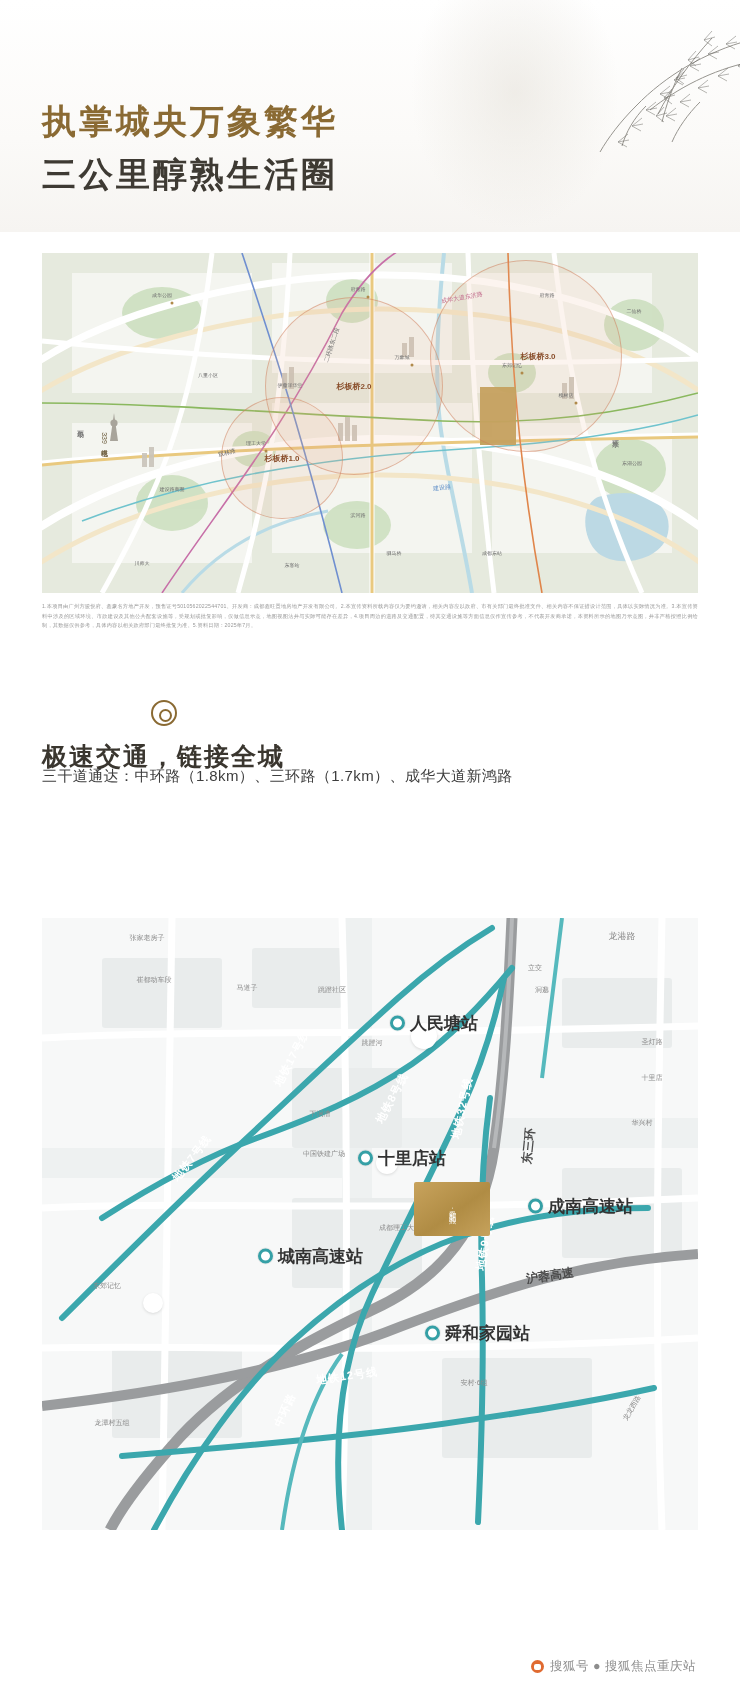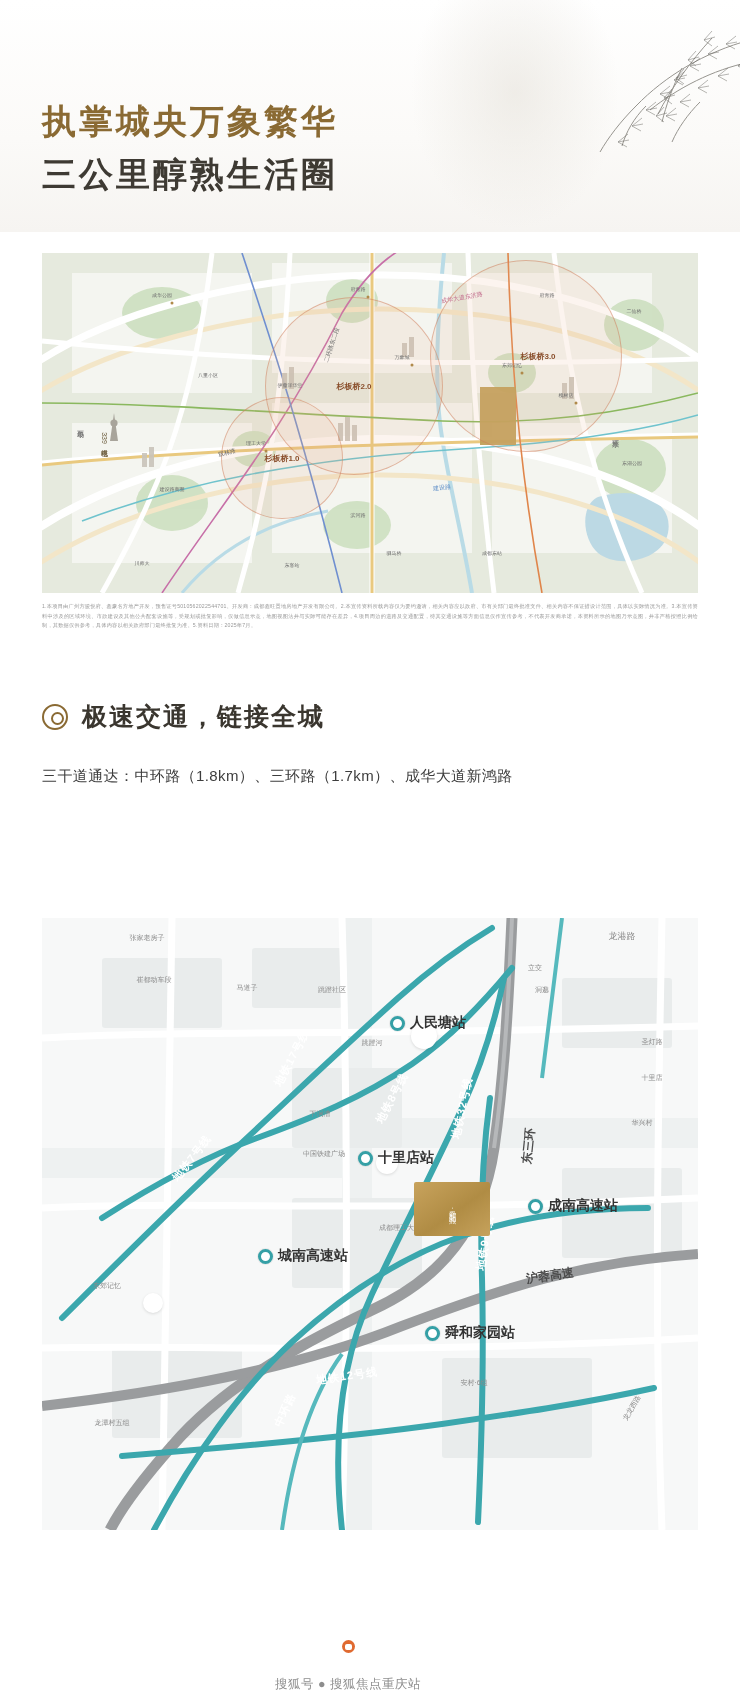--- a/index.html
+++ b/index.html
@@ -115,20 +115,21 @@
   }
 
   
   .section-head {
     position: absolute;
     left: 42px;
     top: 700px;
     display: flex;
     align-items: center;
     gap: 14px;
+    flex-direction: column;
   }
   .sec-marker {
     width: 22px; height: 22px;
     border-radius: 50%;
     border: 2px solid #8a6a33;
     position: relative;
     flex: 0 0 auto;
   }
   .sec-marker::after {
     content: "";
@@ -199,21 +200,21 @@
   }
   .station .pin {
     width: 9px; height: 9px;
     border-radius: 50%;
     background: #ffffff;
     border: 3px solid #35a0a6;
     box-shadow: 0 0 0 1px rgba(0,0,0,0.06);
     flex: 0 0 auto;
   }
   .station .st-name {
-    font-size: 14px;
+    font-size: 17px;
     color: #333333;
     font-weight: bold;
     white-space: nowrap;
   }
   .proj-block {
     position: absolute;
     width: 76px; height: 54px;
     background: linear-gradient(145deg,#c8a35d 0%, #b08c44 55%, #c6a25c 100%);
     border-radius: 2px;
     display: flex;
@@ -236,25 +237,24 @@
 
   
   .footer {
     position: absolute;
     left: 0;
     top: 1640px;
     width: 740px;
     height: 53px;
     display: flex;
     align-items: center;
-    justify-content: space-between;
+    justify-content: flex-end;
     padding-right: 44px;
     box-sizing: border-box;
     gap: 6px;
-    flex-direction: column;
   }
   .footer-text {
     font-size: 12.5px;
     color: #8d8d8d;
     letter-spacing: 0.5px;
   }
   .footer-logo {
     width: 13px; height: 13px;
     border-radius: 50%;
     background: #e06a30;

